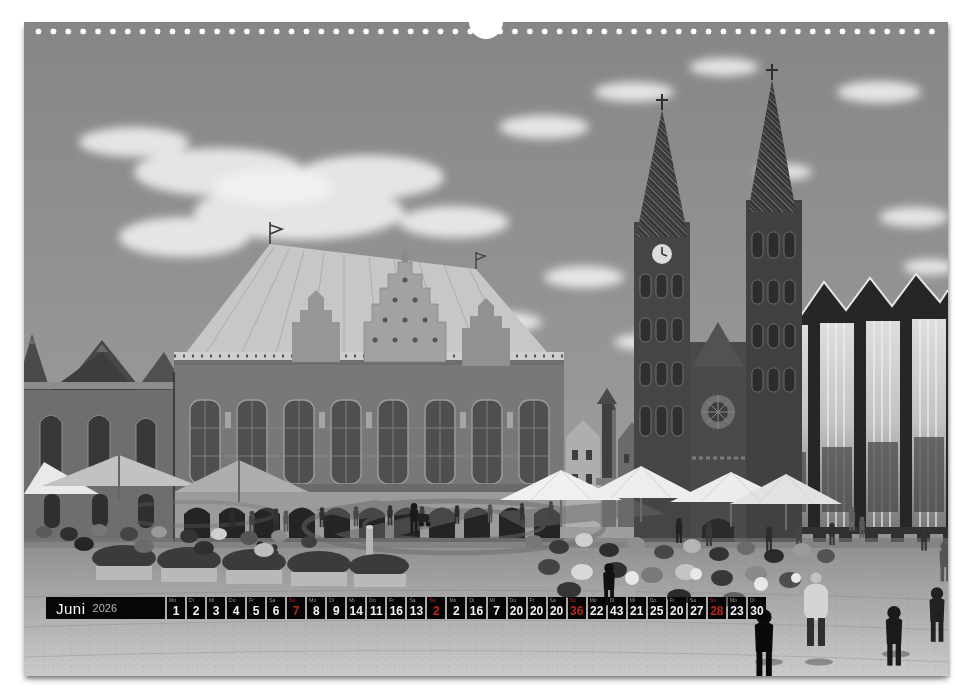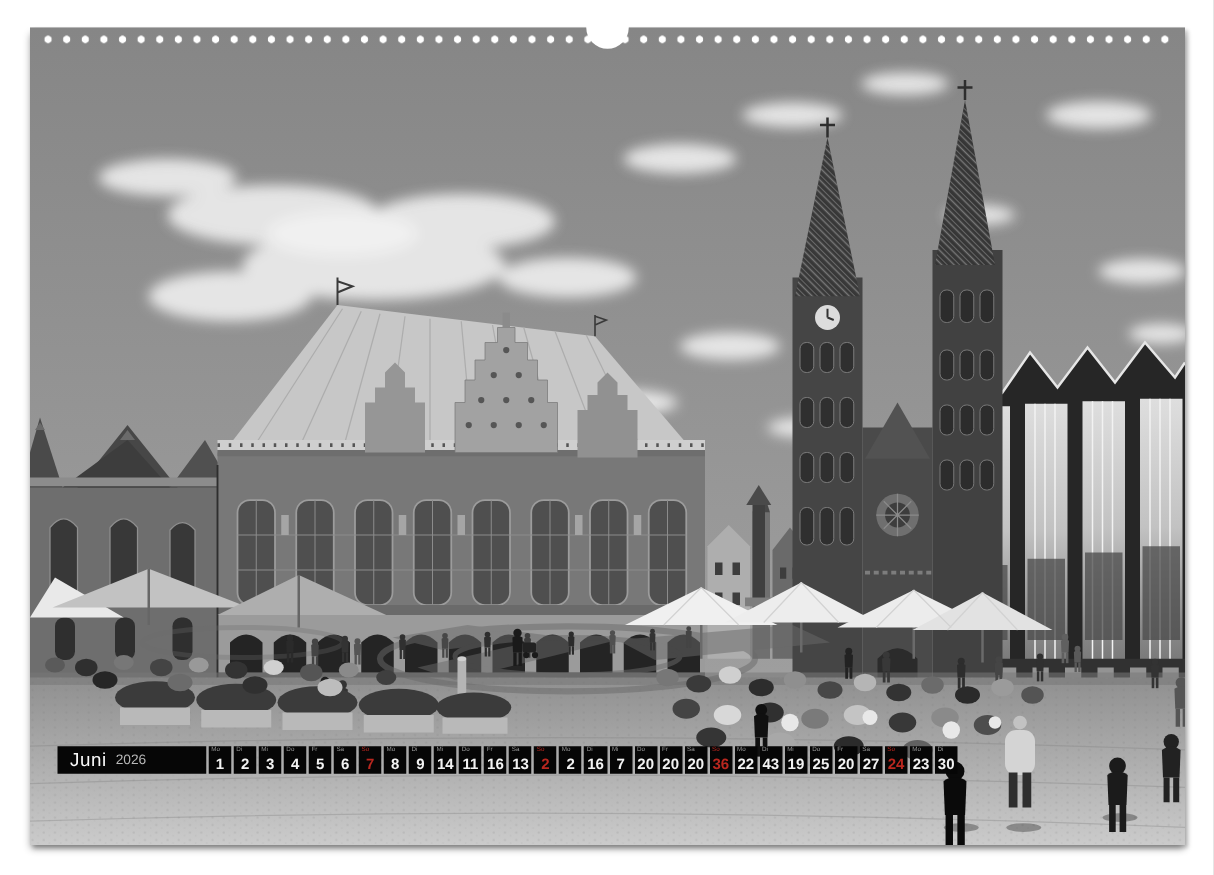--- a/index.html
+++ b/index.html
@@ -525,37 +525,37 @@
       <div class="cell">
       <span class="wd">Mo</span>
       <span class="num">22</span>
     </div>
       <div class="cell">
       <span class="wd">Di</span>
       <span class="num">43</span>
     </div>
       <div class="cell">
       <span class="wd">Mi</span>
-      <span class="num">19</span>
+      <span class="num">21</span>
     </div>
       <div class="cell">
       <span class="wd">Do</span>
       <span class="num">25</span>
     </div>
       <div class="cell">
       <span class="wd">Fr</span>
       <span class="num">20</span>
     </div>
       <div class="cell">
       <span class="wd">Sa</span>
       <span class="num">27</span>
     </div>
       <div class="cell sun">
       <span class="wd">So</span>
-      <span class="num">24</span>
+      <span class="num">28</span>
     </div>
       <div class="cell">
       <span class="wd">Mo</span>
       <span class="num">23</span>
     </div>
       <div class="cell">
       <span class="wd">Di</span>
       <span class="num">30</span>
     </div>
     </div>

